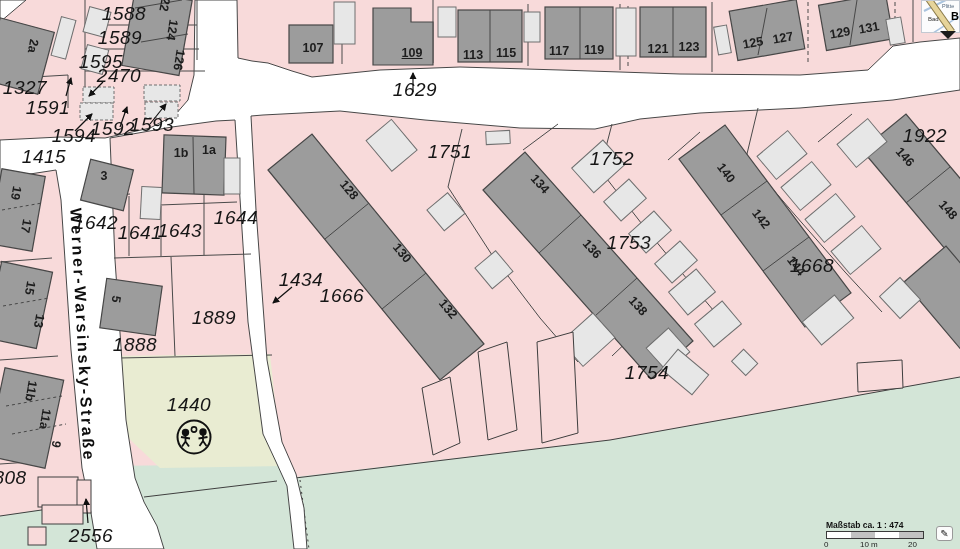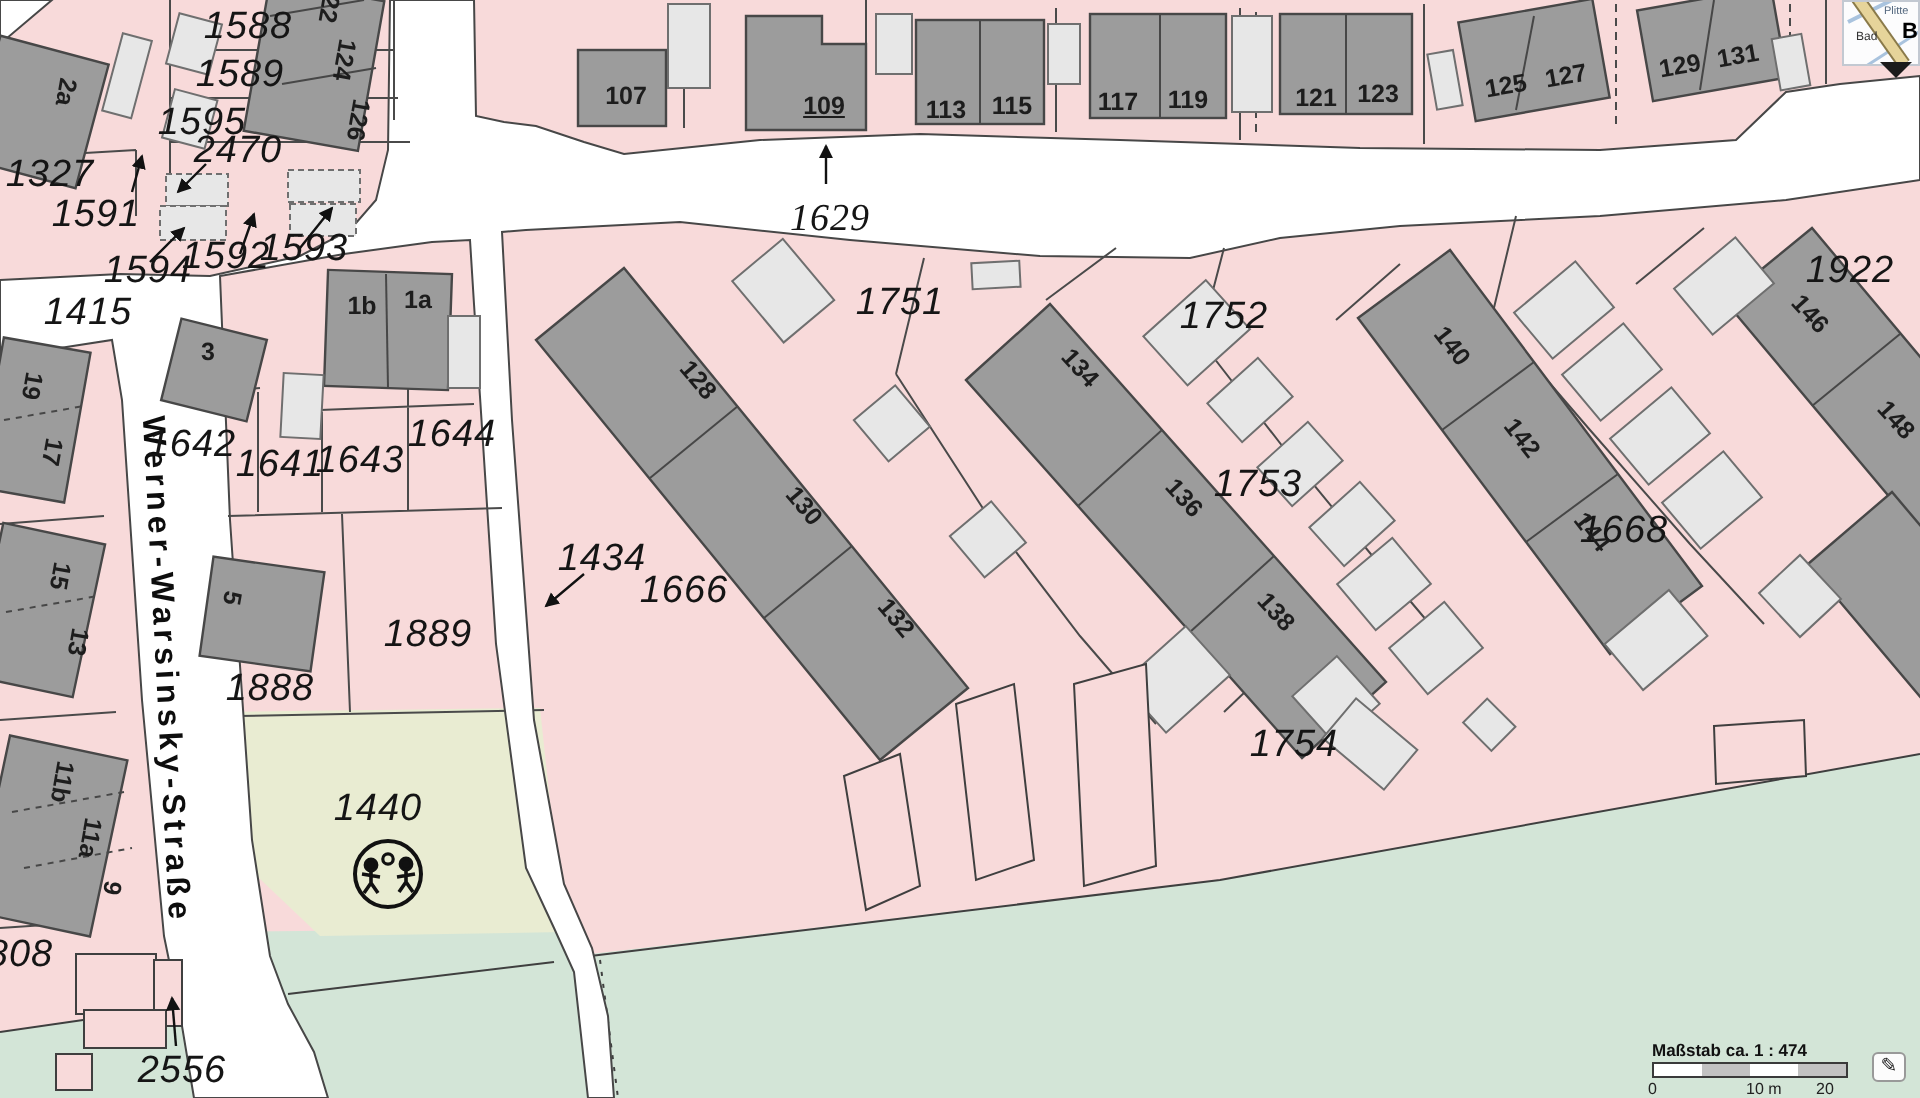--- a/index.html
+++ b/index.html
@@ -11,21 +11,21 @@
   .bldg-lbl{font-weight:bold;font-size:12.5px;color:#1d1d1d;}
   .street-lbl{position:absolute;font-weight:bold;font-size:16px;letter-spacing:2.6px;color:#0d0d0d;
     transform:translate(-50%,-50%) rotate(87deg);white-space:nowrap;}
   
   .scalebar{position:absolute;left:824px;top:520px;width:136px;height:28px;font-family:"Liberation Sans",sans-serif;}
   .sb-title{position:absolute;left:2px;top:0;font-size:8.5px;font-weight:bold;color:#111;}
   .sb-bar{position:absolute;left:2px;top:11px;width:96px;height:6px;border:1px solid #3a3a3a;display:flex;}
   .sb-seg{flex:1;height:100%;}
   .sb-ticks{position:absolute;left:0;top:20px;width:100px;font-size:8px;color:#222;}
   .sb-t0{position:absolute;left:0;}
-  .sb-t1{position:absolute;left:49px;}
+  .sb-t1{position:absolute;left:36px;}
   .sb-t2{position:absolute;left:84px;}
   .sb-edit{position:absolute;left:112px;top:6px;width:17px;height:15px;background:#fcfcfc;border:1px solid #999;
     border-radius:3px;font-size:10px;line-height:14px;text-align:center;color:#222;cursor:pointer;padding:0;}
   
   .inset{position:absolute;left:921px;top:0;width:39px;height:33px;background:#fcfcfd;border:1px solid #c3c9d2;
     box-sizing:border-box;overflow:hidden;cursor:pointer;}
   .inset-plitte{position:absolute;left:20px;top:2px;font-size:5.5px;color:#53677e;}
   .inset-bad{position:absolute;left:6px;top:15px;font-size:6px;color:#333;}
   .inset-b{position:absolute;left:29px;top:9px;font-size:11px;font-weight:bold;color:#000;}
   .inset-tri{position:absolute;left:940px;top:31px;width:0;height:0;border-left:8px solid transparent;
@@ -208,22 +208,22 @@
       <div class="lbl parcel-lbl" style="left: 119px; top: 76px;">2470</div>
       <div class="lbl parcel-lbl" style="left: 25px; top: 88px;">1327</div>
       <div class="lbl parcel-lbl" style="left: 48px; top: 108px;">1591</div>
       <div class="lbl parcel-lbl" style="left: 74px; top: 136px;">1594</div>
       <div class="lbl parcel-lbl" style="left: 113px; top: 129px;">1592</div>
       <div class="lbl parcel-lbl" style="left: 152px; top: 125px;">1593</div>
       <div class="lbl parcel-lbl" style="left: 44px; top: 157px;">1415</div>
       <div class="lbl parcel-lbl" style="left: 96px; top: 223px;">1642</div>
       <div class="lbl parcel-lbl" style="left: 140px; top: 233px;">1641</div>
       <div class="lbl parcel-lbl" style="left: 180px; top: 231px;">1643</div>
-      <div class="lbl parcel-lbl" style="left: 226px; top: 218px;">1644</div>
-      <div class="lbl parcel-lbl" style="left: 415px; top: 110px; font-family: Liberation Serif, serif;">1629</div>
+      <div class="lbl parcel-lbl" style="left: 236px; top: 218px;">1644</div>
+      <div class="lbl parcel-lbl" style="left: 415px; top: 90px;">1629</div>
       <div class="lbl parcel-lbl" style="left: 450px; top: 152px;">1751</div>
       <div class="lbl parcel-lbl" style="left: 568px; top: 159px; margin-left: 44px;">1752</div>
       <div class="lbl parcel-lbl" style="left: 629px; top: 243px;">1753</div>
       <div class="lbl parcel-lbl" style="left: 301px; top: 280px;">1434</div>
       <div class="lbl parcel-lbl" style="left: 342px; top: 296px;">1666</div>
       <div class="lbl parcel-lbl" style="left: 812px; top: 239px; margin-top: 27px;">1668</div>
       <div class="lbl parcel-lbl" style="left: 925px; top: 136px;">1922</div>
       <div class="lbl parcel-lbl" style="left: 214px; top: 318px;">1889</div>
       <div class="lbl parcel-lbl" style="left: 135px; top: 345px;">1888</div>
       <div class="lbl parcel-lbl" style="left: 189px; top: 405px;">1440</div>

